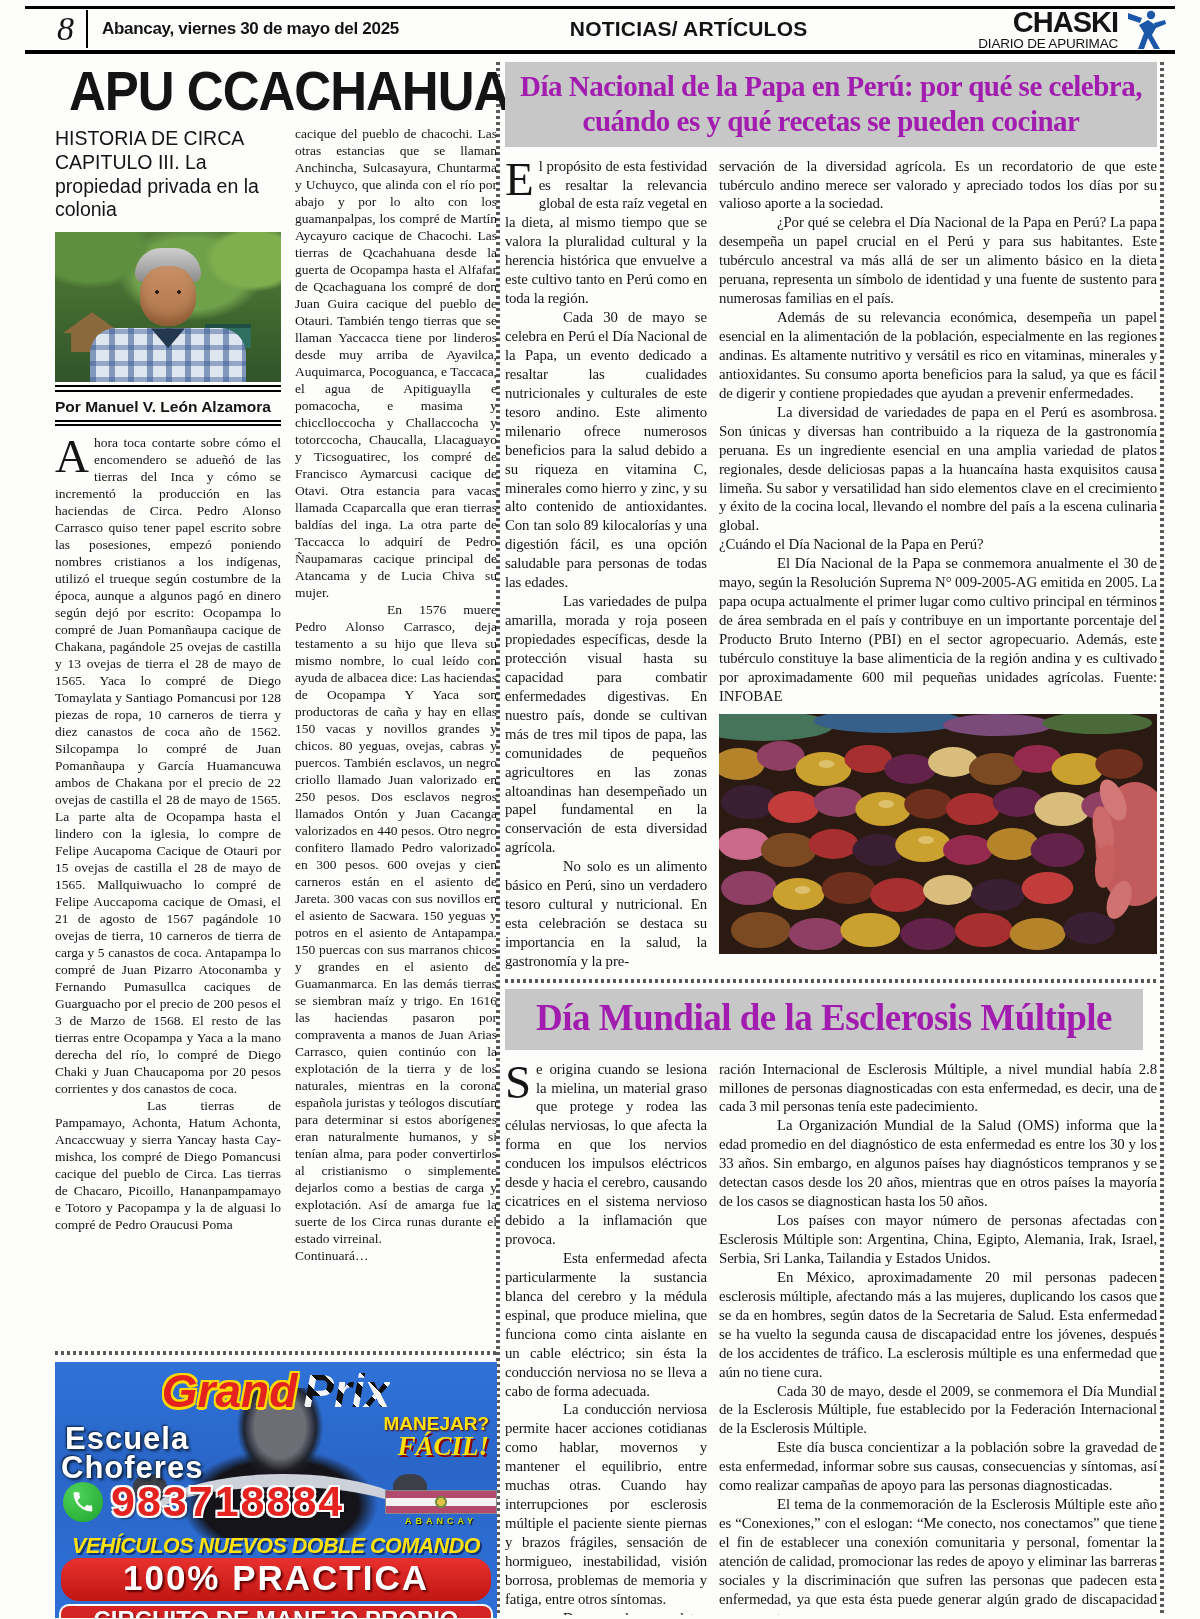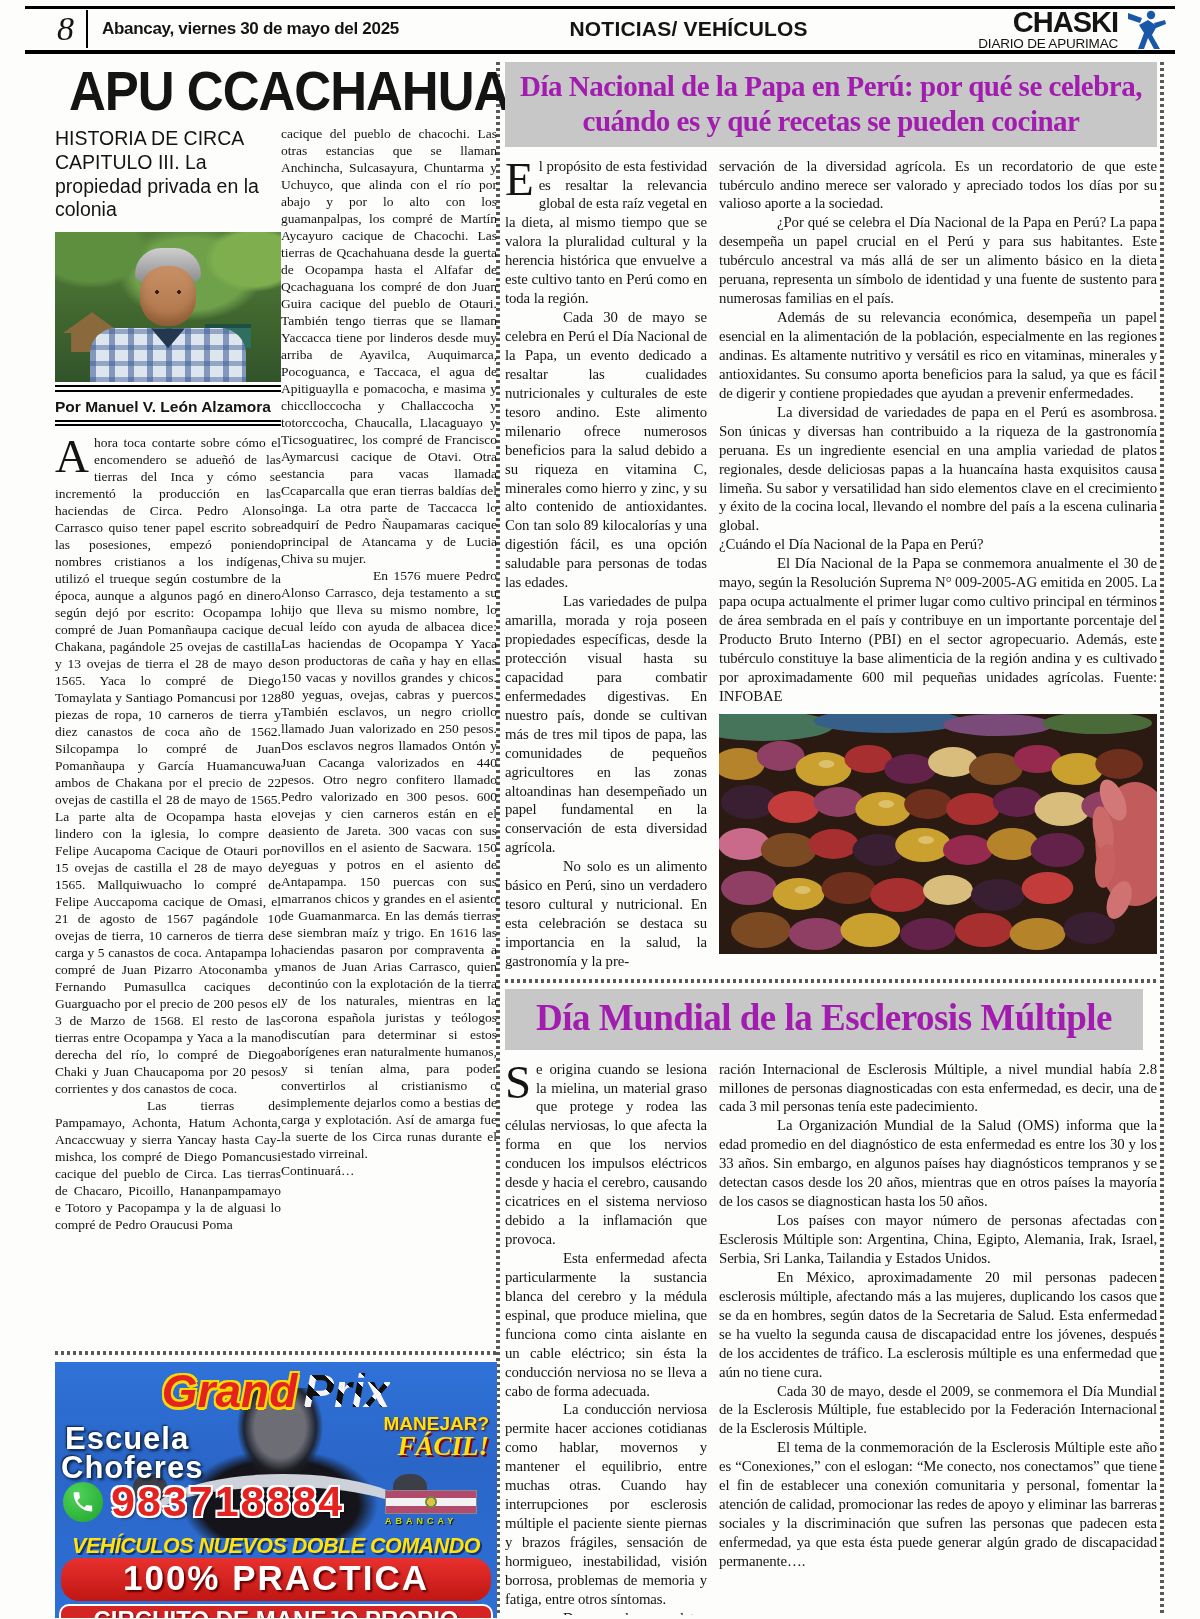--- a/index.html
+++ b/index.html
@@ -25,21 +25,21 @@
   .vdots-mid{left:496px;top:62px;bottom:4px;}
   .vdots-right{left:1160px;top:62px;bottom:4px;}
   .hdots{height:4px;background-image:repeating-linear-gradient(90deg,#5a5a5a 0 3px,transparent 3px 6px);}
   .hdots-ad{position:absolute;left:55px;width:442px;top:1351px;}
   .hdots-mid{margin:8px 0 6px 0;}
 
   
   .left-half{position:absolute;left:55px;top:60px;width:442px;}
   .apu-title{font-family:"Liberation Sans",sans-serif;font-weight:bold;font-size:51px;letter-spacing:-1px;
              line-height:1;margin:4px 0 10px 14px;white-space:nowrap;transform:scaleY(1.08);transform-origin:top left;}
-  .apu-cols{display:flex;gap:0;height:1200px;overflow:hidden;}
+  .apu-cols{display:flex;gap:14px;height:1200px;overflow:hidden;}
   .apu-c1{width:226px;flex:0 0 auto;}
   .apu-c2{flex:1;min-width:0;}
   .apu-sub{font-family:"Liberation Sans",sans-serif;font-size:19.5px;line-height:1.22;margin:2px 0 10px 0;}
   .photo-frame{border-bottom:7px double #000;padding-bottom:3px;}
   .photo-man{position:relative;height:150px;overflow:hidden;
      background:
        radial-gradient(90px 60px at 88% 18%,#7fae4e 0 45%,transparent 55%),
        radial-gradient(110px 70px at 16% 12%,#5d8f3e 0 45%,transparent 55%),
        radial-gradient(140px 90px at 60% 28%,#6fa04a 0 40%,transparent 52%),
        linear-gradient(180deg,#55803c,#41672f 55%,#31542a);}
@@ -106,21 +106,21 @@
   .ad-tag{position:absolute;right:8px;top:52px;text-align:right;line-height:1;}
   .ad-tag-1{color:#ffe20a;font-weight:bold;font-size:19px;text-shadow:1px 1px 2px #5a0000;}
   .ad-tag-2{color:#ffe20a;font-weight:bold;font-style:italic;font-size:27px;font-family:"Liberation Serif",serif;
             text-shadow:2px 2px 0 #8a0000;}
   .ad-phone-row{position:absolute;left:8px;top:118px;display:flex;align-items:center;}
   .wa-badge{width:40px;height:40px;border-radius:50%;background:radial-gradient(circle at 35% 30%,#4fd35a,#1ea32c);
             display:flex;align-items:center;justify-content:center;margin-right:8px;flex:0 0 auto;}
   .wa-badge svg{width:24px;height:24px;}
   .ad-phone{color:#e42320;font-weight:bold;font-size:43px;letter-spacing:2px;line-height:1;
             text-shadow:2px 2px 0 #ffffff,-2px -2px 0 #ffffff,2px -2px 0 #ffffff,-2px 2px 0 #ffffff,3px 3px 2px rgba(0,0,0,.5);}
-  .ad-flagbox{position:absolute;right:20px;top:128px;width:92px;}
+  .ad-flagbox{position:absolute;right:0;top:128px;width:112px;text-align:center;}
   .ad-flag{height:22px;background:linear-gradient(180deg,#b24a6e 0 30%,#f2f2f2 30% 70%,#b24a6e 70% 100%);
            border:1px solid #888;position:relative;}
   .ad-flag::after{content:"";position:absolute;left:50%;top:50%;width:12px;height:12px;transform:translate(-50%,-50%);
                   border-radius:50%;background:radial-gradient(circle,#e0c24a 0 45%,#6a8a3a 46% 100%);}
   .ad-city{color:#cfe000;font-weight:bold;font-size:9px;letter-spacing:4px;margin-top:2px;text-shadow:1px 1px 1px #000;}
   .ad-banner1{position:absolute;left:0;right:0;top:172px;text-align:center;color:#ffe20a;font-weight:bold;
               font-style:italic;font-size:21.5px;white-space:nowrap;text-shadow:2px 2px 0 #13337a;letter-spacing:-.5px;}
   .ad-banner2{position:absolute;left:6px;right:6px;top:196px;background:linear-gradient(180deg,#e8312e,#c01613);
               border-radius:18px;text-align:center;color:#fff;font-weight:bold;font-size:35px;line-height:1.05;
               padding:2px 0 4px 0;letter-spacing:2px;text-shadow:2px 2px 2px #5f0000;}
@@ -131,21 +131,21 @@
 </head>
 <body>
 
 <div class="page">
 
   <div class="rule rule-top"></div>
   <div class="masthead">
     <div class="page-num">8</div>
     <div class="head-vbar"></div>
     <div class="head-date">Abancay, viernes 30 de mayo del 2025</div>
-    <div class="head-section">NOTICIAS/ VEHÍCULOS</div>
+    <div class="head-section">NOTICIAS/ ARTÍCULOS</div>
     <div class="brand">
       <div class="brand-name">CHASKI</div>
       <div class="brand-sub">DIARIO DE APURIMAC</div>
     </div>
     <svg class="brand-logo" viewBox="0 0 44 44">
       <g fill="#1a57a8">
         <circle cx="27" cy="8" r="4.2"></circle>
         <path d="M4 6 L18 11 L16 16 L4 12 Z"></path>
         <path d="M14 42 L20 26 L15 18 L24 13 L33 19 L28 28 L36 42 L30 42 L24 31 L20 42 Z"></path>
         <path d="M30 16 L41 13 L42 17 L32 21 Z"></path>
@@ -309,18 +309,19 @@
         <p class="body rind">Esta enfermedad afecta particularmente la sustancia blanca del cerebro y la médula espinal, que produce mielina, que funciona como cinta aislante en un cable eléctrico; sin ésta la conducción nerviosa no se lleva a cabo de forma adecuada.</p>
         <p class="body rind">La conducción nerviosa permite hacer acciones cotidianas como hablar, movernos y mantener el equilibrio, entre muchas otras. Cuando hay interrupciones por esclerosis múltiple el paciente siente piernas y brazos frágiles, sensación de hormigueo, inestabilidad, visión borrosa, problemas de memoria y fatiga, entre otros síntomas.</p>
         <p class="body rind">De acuerdo con datos del año 2020 publicados en el Atlas de Esclerosis Múltiple de la Fede-</p>
       </div>
       <div class="wcol">
         <p class="body">ración Internacional de Esclerosis Múltiple, a nivel mundial había 2.8 millones de personas diagnosticadas con esta enfermedad, es decir, una de cada 3 mil personas tenía este padecimiento.</p>
         <p class="body rind">La Organización Mundial de la Salud (OMS) informa que la edad promedio en del diagnóstico de esta enfermedad es entre los 30 y los 33 años. Sin embargo, en algunos países hay diagnósticos tempranos y se detectan casos desde los 20 años, mientras que en otros países la mayoría de los casos se diagnostican hasta los 50 años.</p>
         <p class="body rind">Los países con mayor número de personas afectadas con Esclerosis Múltiple son: Argentina, China, Egipto, Alemania, Irak, Israel, Serbia, Sri Lanka, Tailandia y Estados Unidos.</p>
         <p class="body rind">En México, aproximadamente 20 mil personas padecen esclerosis múltiple, afectando más a las mujeres, duplicando los casos que se da en hombres, según datos de la Secretaria de Salud. Esta enfermedad se ha vuelto la segunda causa de discapacidad entre los jóvenes, después de los accidentes de tráfico. La esclerosis múltiple es una enfermedad que aún no tiene cura.</p>
         <p class="body rind">Cada 30 de mayo, desde el 2009, se conmemora el Día Mundial de la Esclerosis Múltiple, fue establecido por la Federación Internacional de la Esclerosis Múltiple.</p>
+        <p class="body rind">Este día busca concientizar a la población sobre la gravedad de esta enfermedad, informar sobre sus causas, consecuencias y síntomas, así como realizar campañas de apoyo para las personas diagnosticadas.</p>
         <p class="body rind">El tema de la conmemoración de la Esclerosis Múltiple este año es “Conexiones,” con el eslogan: “Me conecto, nos conectamos” que tiene el fin de establecer una conexión comunitaria y personal, fomentar la atención de calidad, promocionar las redes de apoyo y eliminar las barreras sociales y la discriminación que sufren las personas que padecen esta enfermedad, ya que esta ésta puede generar algún grado de discapacidad permanente….</p>
       </div>
     </div>
   </div>
 
 </div>
 
 </body></html>

